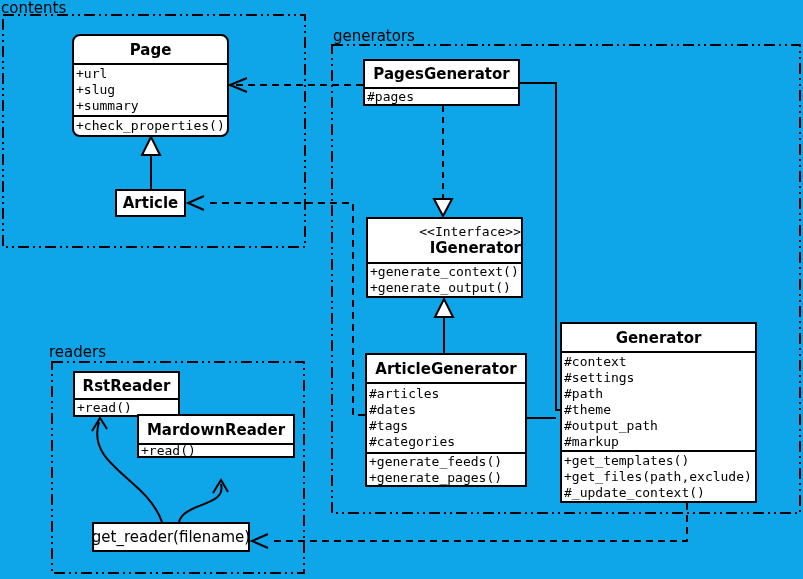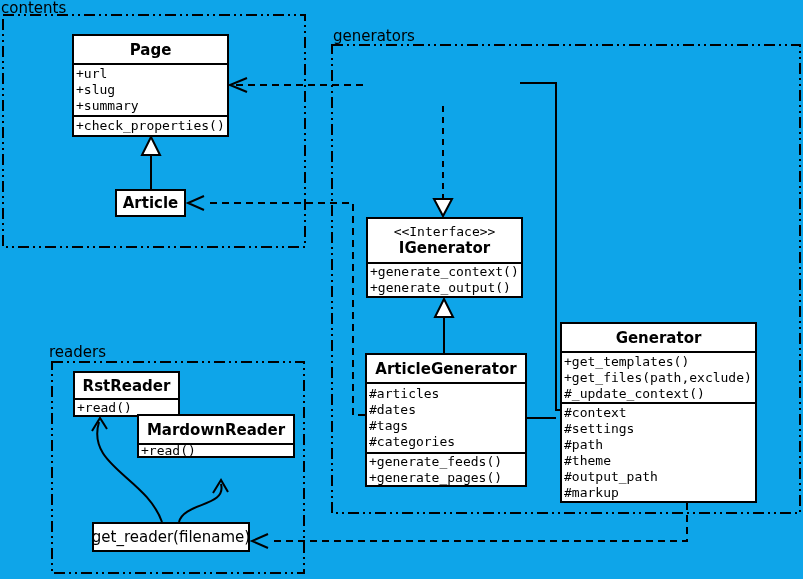--- a/index.html
+++ b/index.html
@@ -62,39 +62,45 @@
 
       <path d="M179,522 C184,502 227,507 221,484"></path>
       <path d="M213,493 L221,480 L228,492"></path>
     </g>
   </svg>
 
   <div class="pkg-label" style="left:1px;top:1px;">contents</div>
   <div class="pkg-label" style="left:333px;top:29px;">generators</div>
   <div class="pkg-label" style="left:49px;top:345px;">readers</div>
 
-  <div class="cls" style="left:72px;top:34px;width:157px;height:103px;">
+  <div class="cls" style="left:72px;top:34px;width:157px;height:103px;border-radius:8px;">
     <div class="comp title" style="height:27px;">Page</div>
     <div class="comp members" style="height:52px;">
       <div>+url</div>
       <div>+slug</div>
       <div>+summary</div>
     </div>
     <div class="comp members grow">
       <div>+check_properties()</div>
     </div>
   </div>
 
   <div class="cls" style="left:115px;top:189px;width:71px;height:28px;">
     <div class="comp title grow">Article</div>
   </div>
 
+  <div class="cls" style="left:363px;top:59px;width:157px;height:47px;">
+    <div class="comp title" style="height:26px;">PagesGenerator</div>
+    <div class="comp members grow">
+      <div>#pages</div>
+    </div>
+  </div>
 
   <div class="cls" style="left:366px;top:217px;width:157px;height:81px;">
-    <div class="comp title2" style="height:43px;">
+    <div class="comp title2" style="height:43px;align-items:flex-end;">
       <div class="stereo">&lt;&lt;Interface&gt;&gt;</div>
       <div class="tname">IGenerator</div>
     </div>
     <div class="comp members grow">
       <div>+generate_context()</div>
       <div>+generate_output()</div>
     </div>
   </div>
 
   <div class="cls" style="left:365px;top:353px;width:162px;height:134px;">
@@ -106,32 +112,32 @@
       <div>#categories</div>
     </div>
     <div class="comp members grow">
       <div>+generate_feeds()</div>
       <div>+generate_pages()</div>
     </div>
   </div>
 
   <div class="cls" style="left:560px;top:322px;width:197px;height:181px;">
     <div class="comp title" style="height:27px;">Generator</div>
-    <div class="comp members grow">
-      <div>+get_templates()</div>
-      <div>+get_files(path,exclude)</div>
-      <div>#_update_context()</div>
-    </div>
     <div class="comp members" style="height:99px;">
       <div>#context</div>
       <div>#settings</div>
       <div>#path</div>
       <div>#theme</div>
       <div>#output_path</div>
       <div>#markup</div>
+    </div>
+    <div class="comp members grow">
+      <div>+get_templates()</div>
+      <div>+get_files(path,exclude)</div>
+      <div>#_update_context()</div>
     </div>
   </div>
 
   <div class="cls" style="left:73px;top:371px;width:107px;height:46px;">
     <div class="comp title" style="height:25px;">RstReader</div>
     <div class="comp members grow">
       <div>+read()</div>
     </div>
   </div>
 

